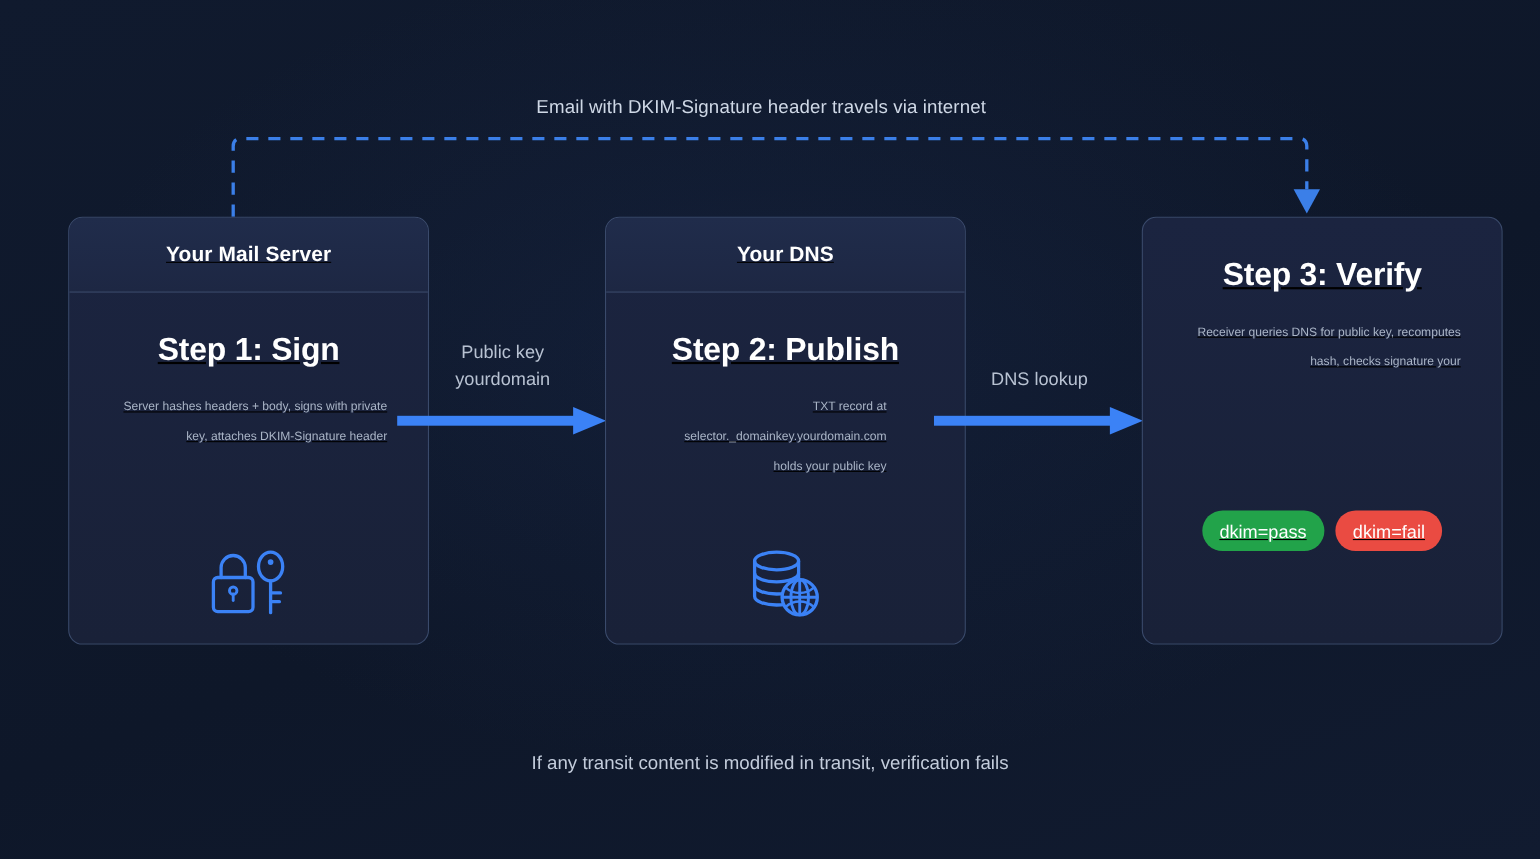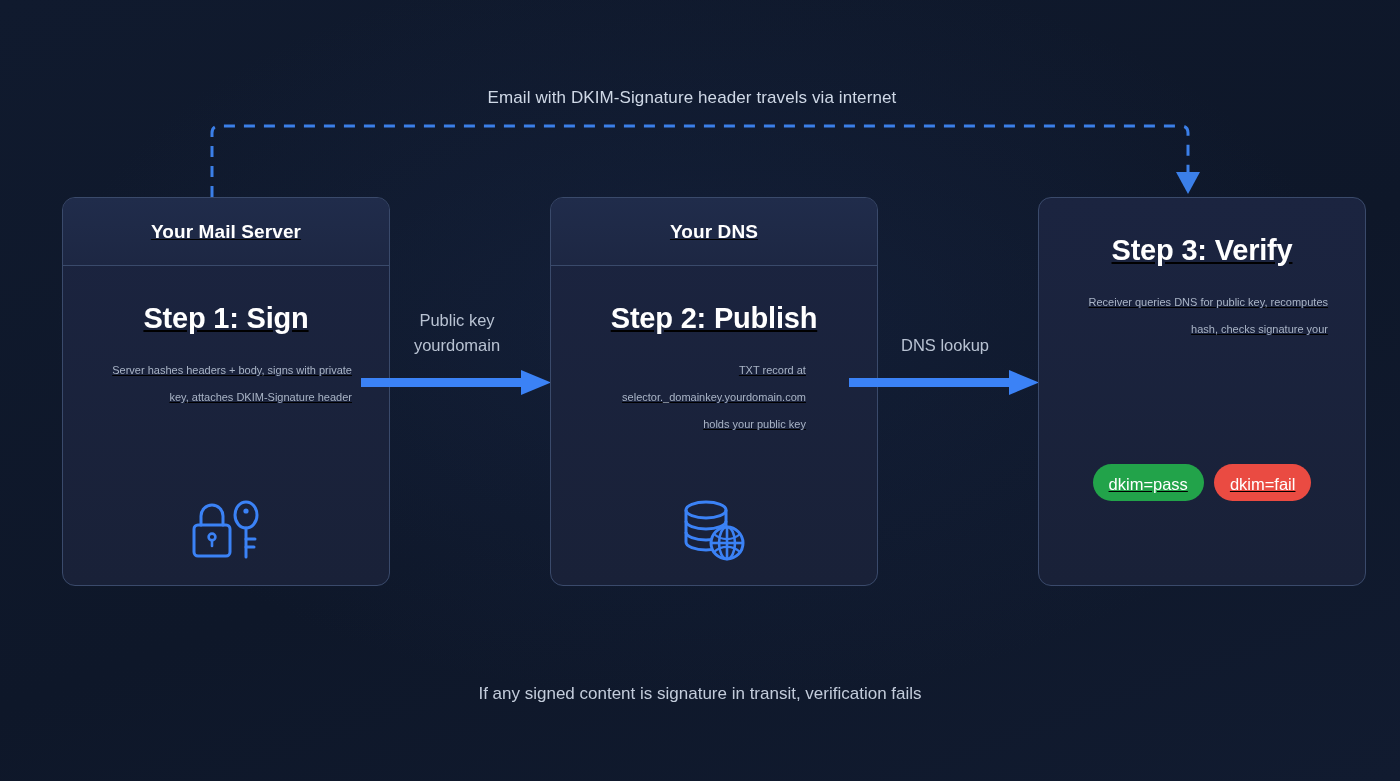--- a/index.html
+++ b/index.html
@@ -265,15 +265,15 @@
     <div class="card-body">
       <div class="step-title">Step 3: Verify</div>
       <div class="step-desc">Receiver queries DNS for public key, recomputes hash, checks signature your</div>
       <div class="badges">
         <span class="badge" id="badge-pass" style="background: rgb(34, 163, 74);">dkim=pass</span>
         <span class="badge" id="badge-fail" style="background: rgb(234, 75, 66);">dkim=fail</span>
       </div>
     </div>
   </div>
 
-  <div class="footer-note">If any signed content is signature in transit, verification fails</div>
+  <div class="footer-note">If any transit content is modified in transit, verification fails</div>
 
 </div>
 
 </body></html>

